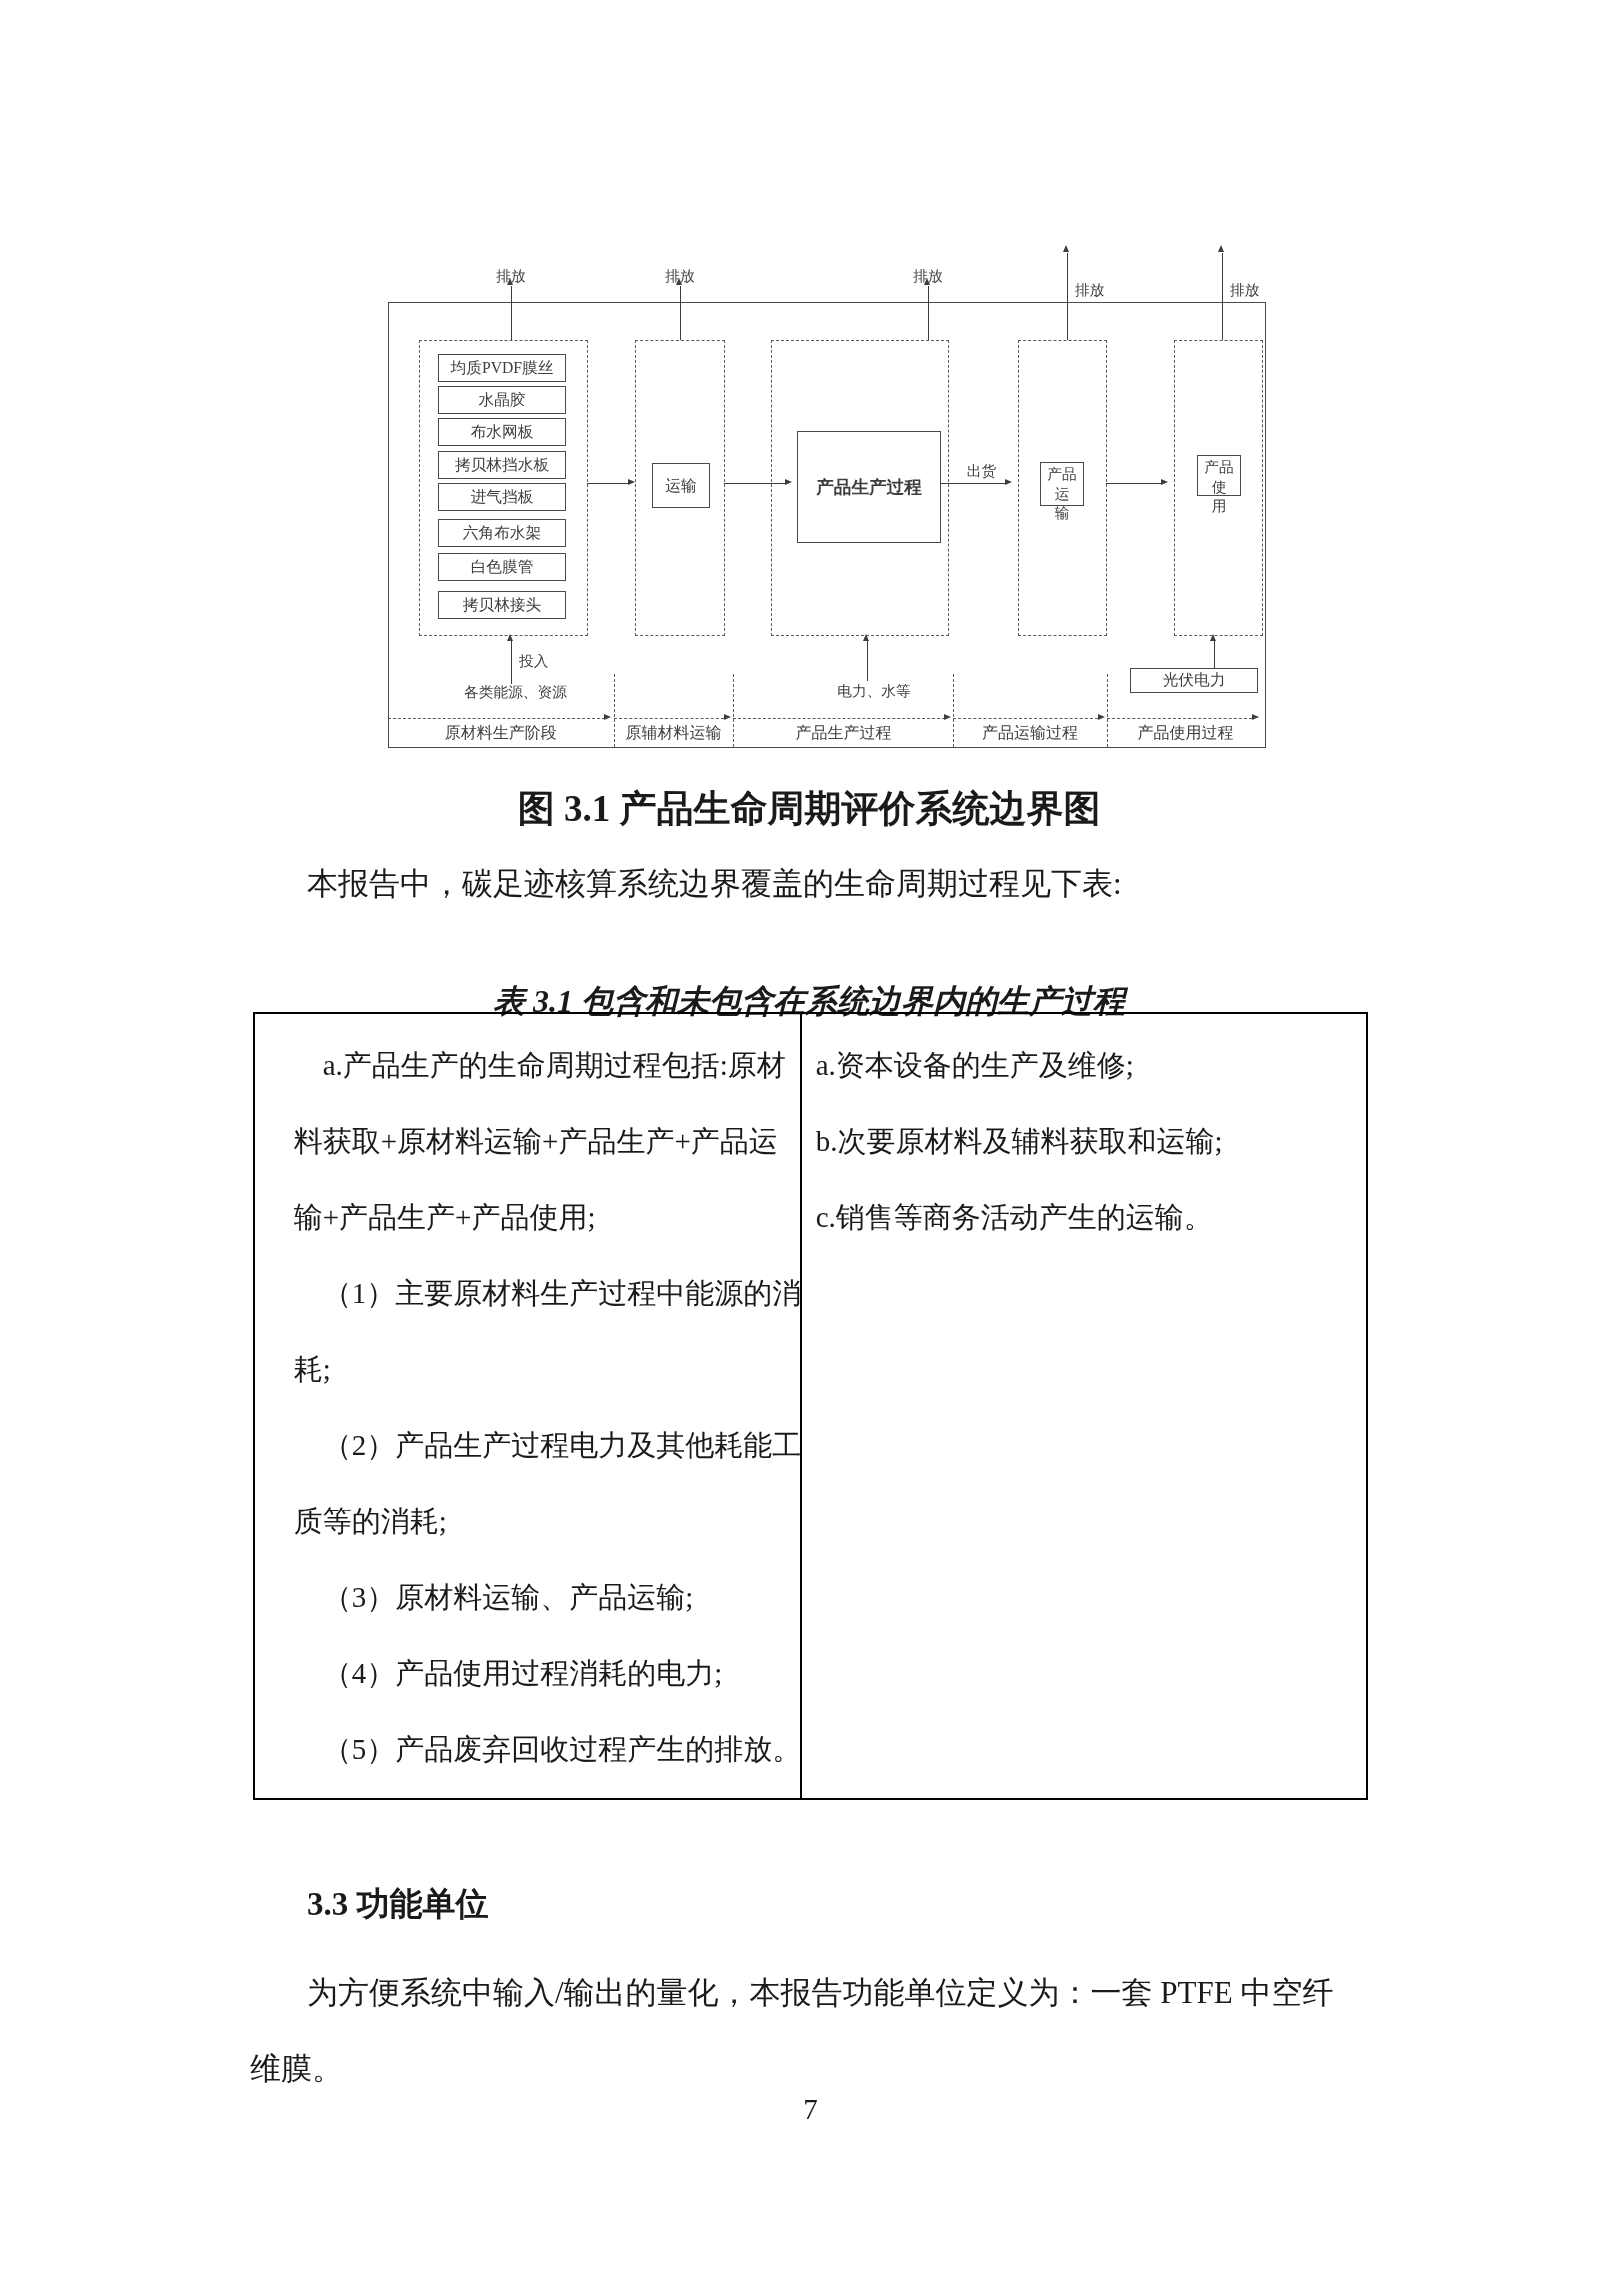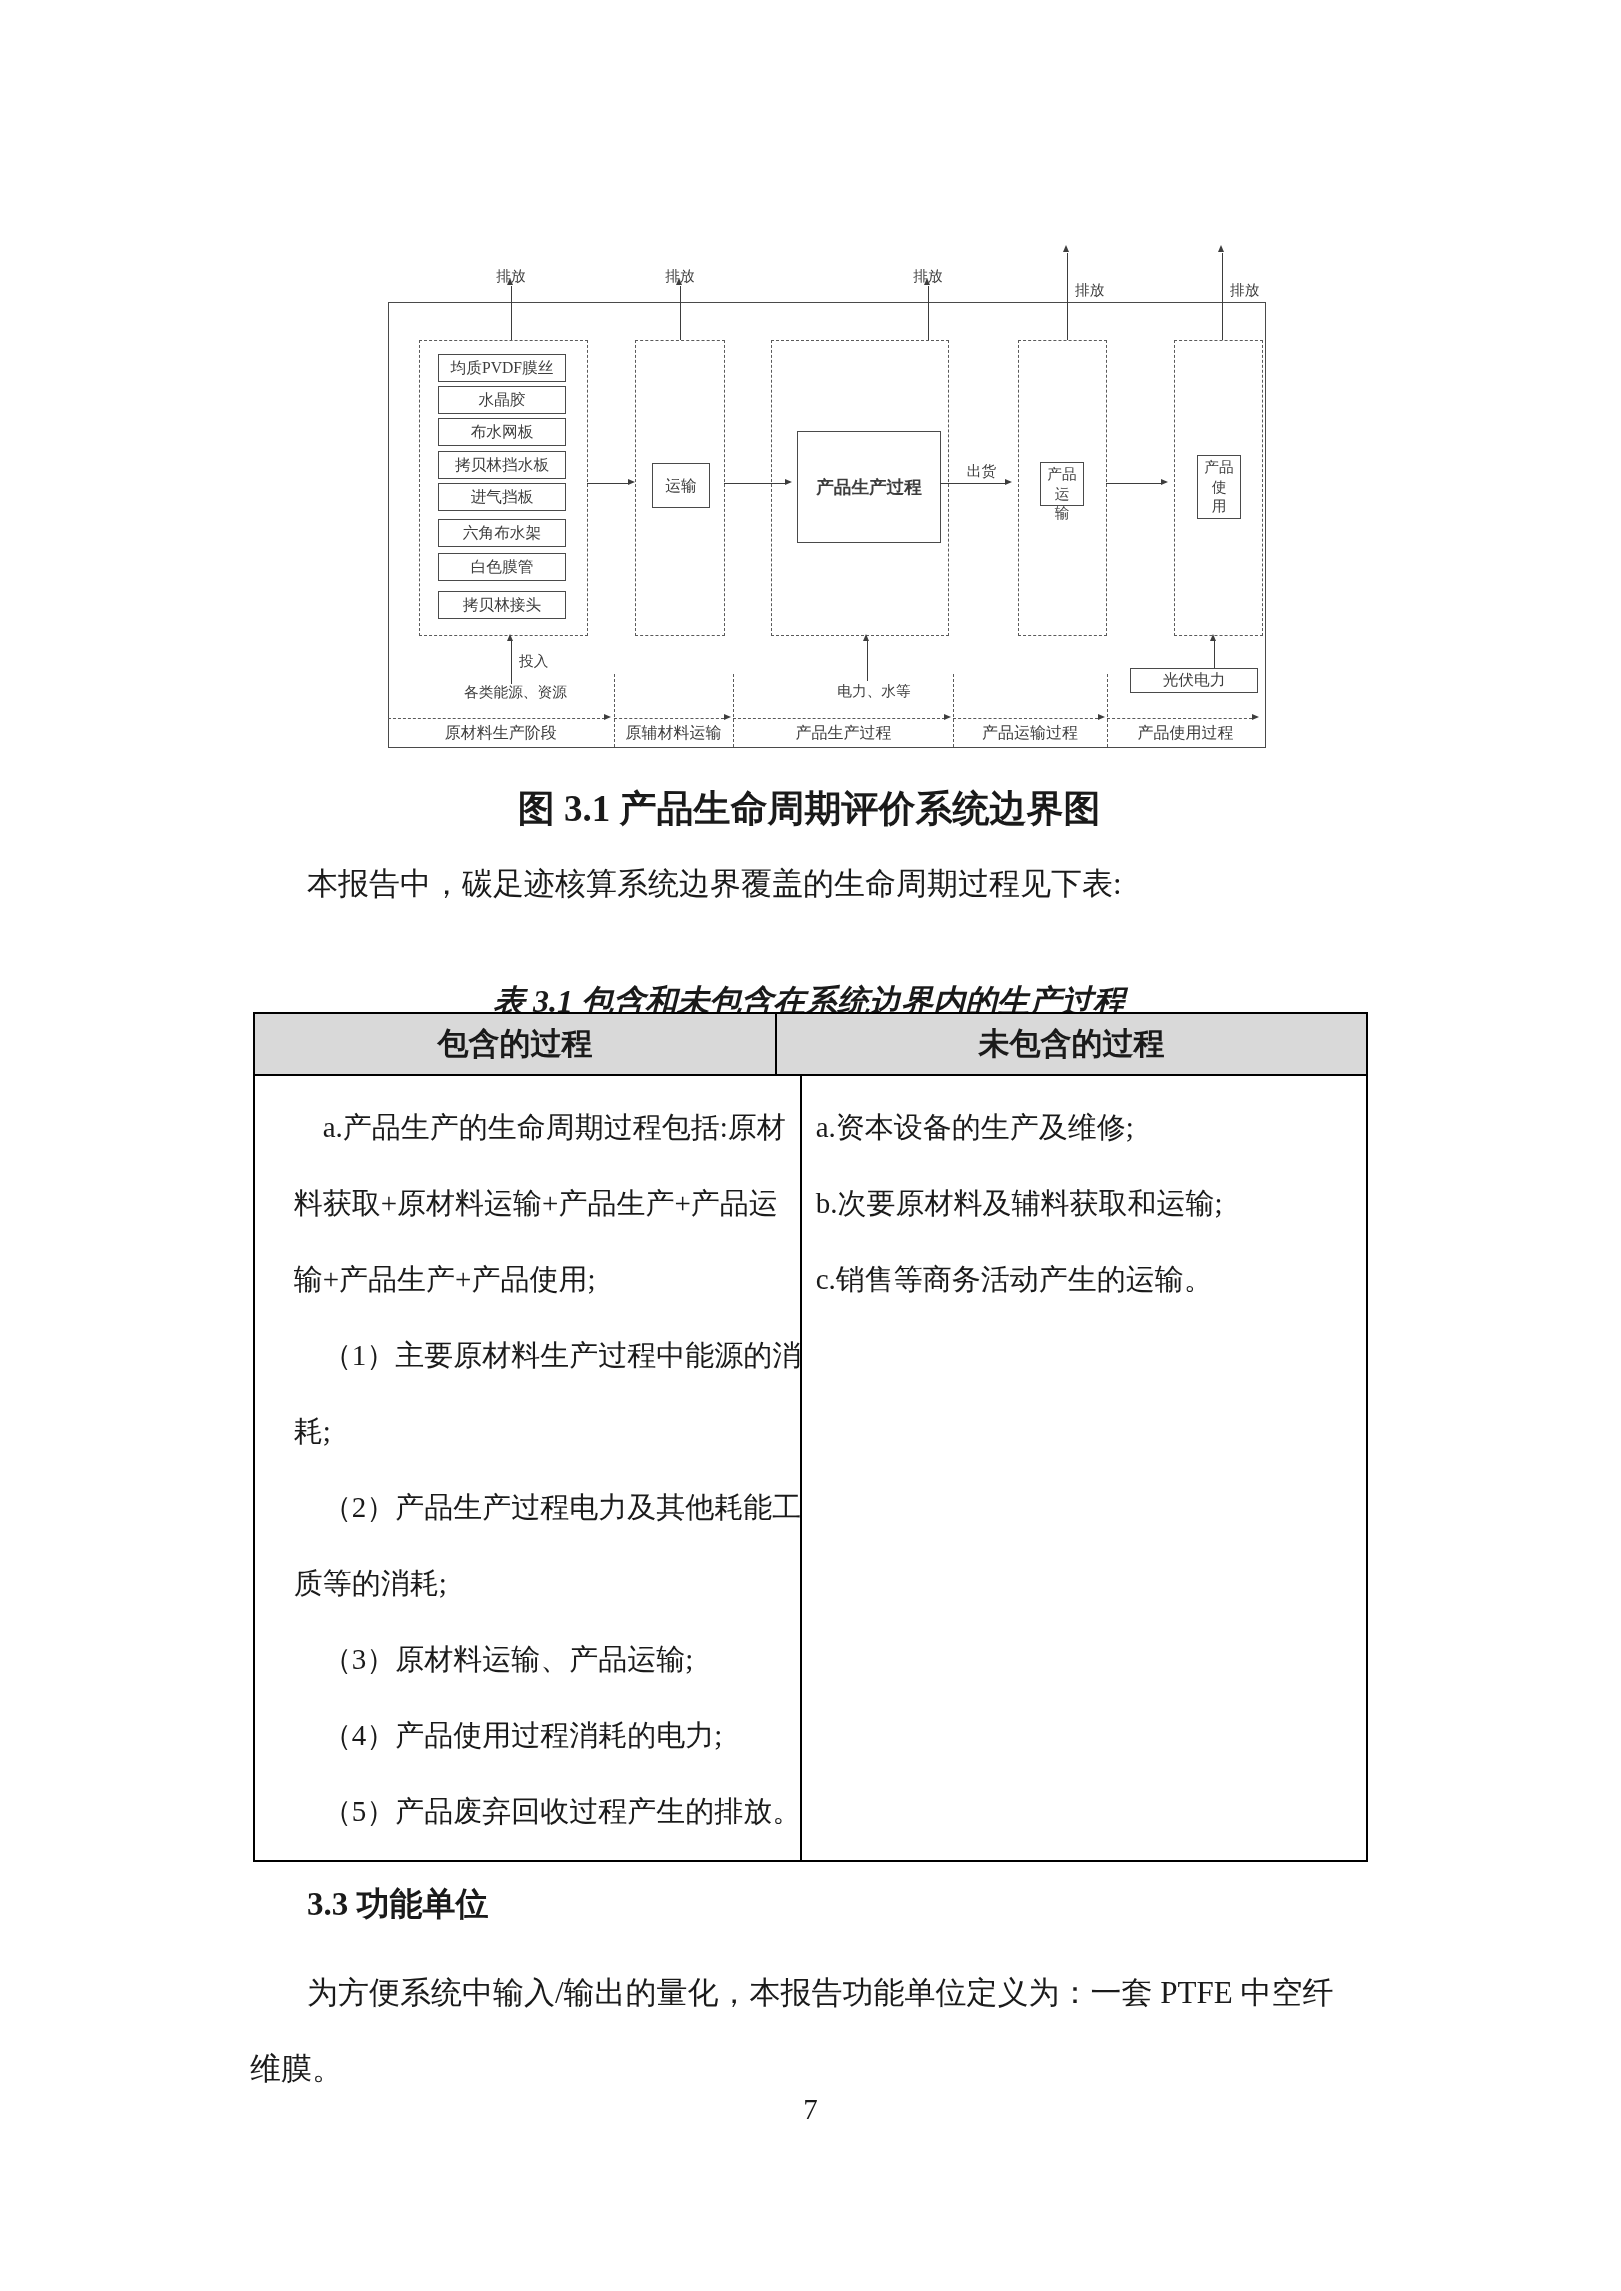--- a/index.html
+++ b/index.html
@@ -78,21 +78,21 @@
   <div class="abs solid-box mat-box" style="top:211px;">拷贝林挡水板</div>
   <div class="abs solid-box mat-box" style="top:243px;">进气挡板</div>
   <div class="abs solid-box mat-box" style="top:279px;">六角布水架</div>
   <div class="abs solid-box mat-box" style="top:313px;">白色膜管</div>
   <div class="abs solid-box mat-box" style="top:351px;">拷贝林接头</div>
 
   <div class="abs solid-box" style="left:280px;top:223px;width:56px;height:43px;font-size:15.7px;line-height:43px;">运输</div>
   <div class="abs solid-box prod-box">产品生产过程</div>
   <div class="abs solid-box small2" style="left:668px;top:222px;width:44px;height:44px;white-space:pre-line;">产品运
 输</div>
-  <div class="abs solid-box small2" style="left:825px;top:215px;width:44px;height:64px;white-space:pre-line;">产品使
+  <div class="abs solid-box small2" style="left:825px;top:215px;width:44px;height:41px;white-space:pre-line;">产品使
 用</div>
 
   <div class="abs hline" style="left:215px;top:243px;width:42px;"></div>
   <div class="abs ah-right" style="left:256px;top:239px;"></div>
   <div class="abs hline" style="left:352px;top:243px;width:62px;"></div>
   <div class="abs ah-right" style="left:413px;top:239px;"></div>
   <div class="abs hline" style="left:568px;top:243px;width:66px;"></div>
   <div class="abs ah-right" style="left:633px;top:239px;"></div>
   <div class="abs dlabel" style="left:580px;top:222px;width:59px;">出货</div>
   <div class="abs hline" style="left:734px;top:243px;width:56px;"></div>
@@ -134,24 +134,20 @@
   <div class="abs stage-label" style="left:735px;width:157px;">产品使用过程</div>
 </div>
 
 <div class="abs caption" style="top:788px;height:41px;line-height:41px;">图 3.1 产品生命周期评价系统边界图</div>
 
 <div class="abs para" style="left:307px;top:865px;height:37px;line-height:37px;">本报告中，碳足迹核算系统边界覆盖的生命周期过程见下表:</div>
 
 <div class="abs caption" style="top:980px;height:43px;line-height:43px;font-size:32px;font-style:italic;">表 3.1 包含和未包含在系统边界内的生产过程</div>
 
 <div id="tbl" class="abs">
-  <div class="tbl-header">
-    <div class="th th-left">包含的过程</div>
-    <div class="th th-right">未包含的过程</div>
-  </div>
   <div class="tbl-body">
     <div class="td td-left">
         <div class="cell-line">　a.产品生产的生命周期过程包括:原材</div>
         <div class="cell-line">料获取+原材料运输+产品生产+产品运</div>
         <div class="cell-line">输+产品生产+产品使用;</div>
         <div class="cell-line">　（1）主要原材料生产过程中能源的消</div>
         <div class="cell-line">耗;</div>
         <div class="cell-line">　（2）产品生产过程电力及其他耗能工</div>
         <div class="cell-line">质等的消耗;</div>
         <div class="cell-line">　（3）原材料运输、产品运输;</div>

